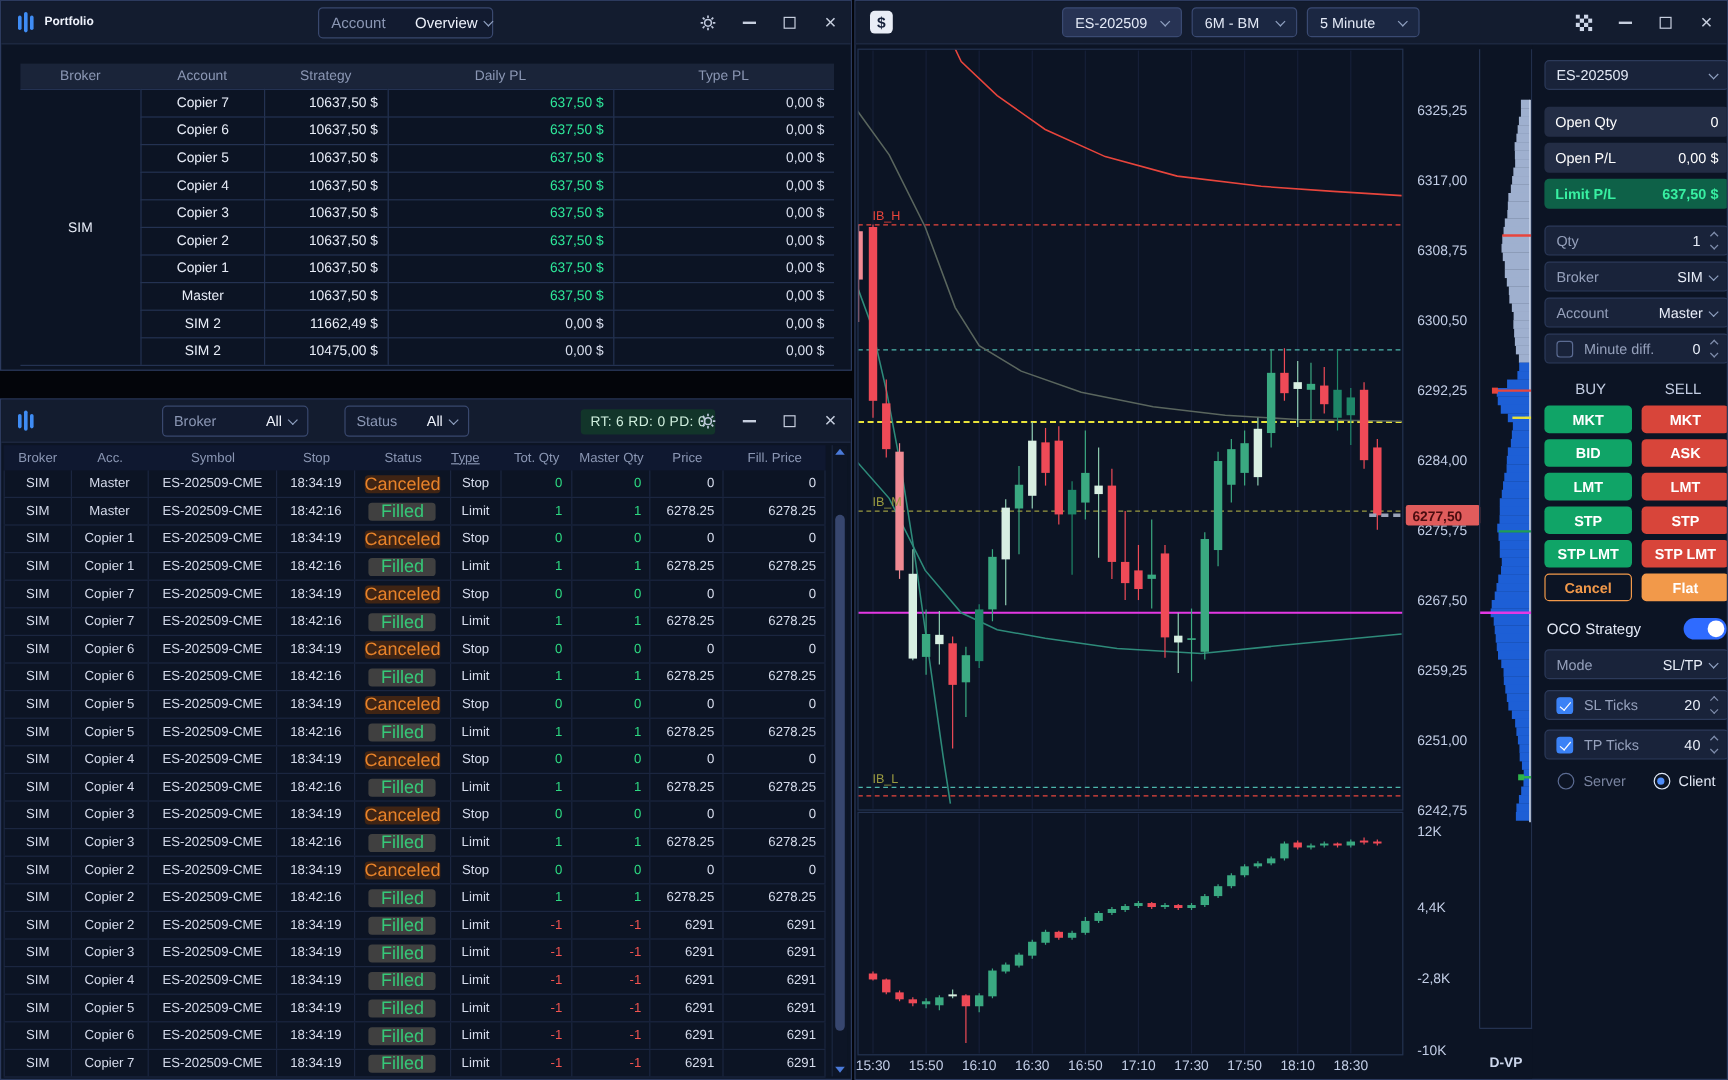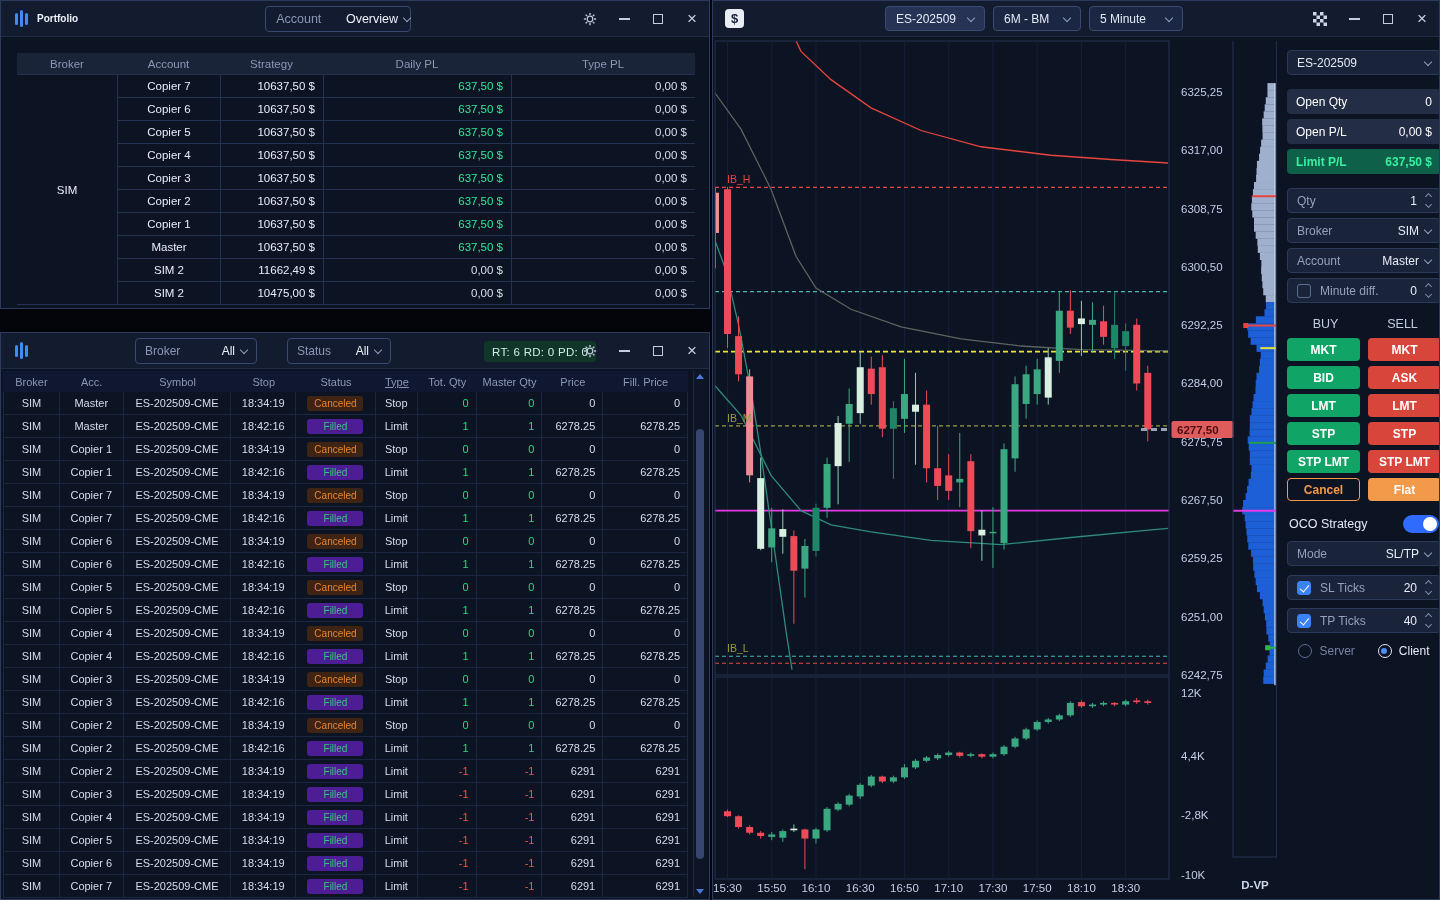--- a/index.html
+++ b/index.html
@@ -35,23 +35,23 @@
   .pc.grp{grid-row:1/span 10;border-left:none;justify-content:center}
   .pc.green{color:#2ee89a}
   .pc.dim{color:#d9dfee}
   
   .otable{position:absolute;left:2px;top:38px;right:21px;font-size:11px}
   .ohead{display:flex;height:21px;color:#8b97b4;align-items:center;background:#0f1830}
   .orow{display:flex;height:23px;align-items:center;border-bottom:1px solid #1b2640}
   .oc{display:flex;align-items:center;justify-content:center;height:100%;border-right:1px solid #1b2640;color:#d6dcec;overflow:hidden}
   .oc.right{justify-content:flex-end;padding-right:7px}
   .oc:first-child{border-left:1px solid #1b2640}
-  .pill{min-width:56px;height:15px;border-radius:3px;font-size:10px;display:flex;align-items:center;justify-content:center}
+  .pill{min-width:56px;height:15px;border-radius:3px;font-size:15px;display:flex;align-items:center;justify-content:center}
   .pill.cancel{background:#3f2414;color:#e8832a}
-  .pill.fill{background:#4c1d95;color:#36c878}
+  .pill.fill{background:#404040;color:#36c878}
   .pos{color:#2dd881}.neg{color:#ef5350}
   
   .sbar{position:absolute;right:3px;top:38px;bottom:2px;width:13px;background:#0d1526;border-left:1px solid #1b2640}
   .sthumb{position:absolute;left:2px;width:8px;border-radius:4px;background:#37466e}
   .tri{width:0;height:0;border-left:4px solid transparent;border-right:4px solid transparent;position:absolute;left:2px}
   .tri.up{border-bottom:5px solid #4a7ad9;top:3px}
   .tri.dn{border-top:5px solid #4a7ad9;bottom:3px}
   
   .tsel{height:25px;border:1px solid #3a4a72;border-radius:4px;background:#1b2742;display:flex;align-items:center;font-size:12px;color:#e3e9f6;padding:0 10px}
   .dollar{width:19px;height:19px;background:#e9edf6;border-radius:4px;color:#15203a;font-weight:bold;font-size:13px;display:flex;align-items:center;justify-content:center;margin-left:12px}
@@ -231,21 +231,21 @@
       <span class="wc" style="font-size:17px">×</span>
     </div>
   </div>
   <div class="otable">
     <div class="ohead" id="od-head">
         <div style="width: 57px; text-align: center;">Broker</div>
         <div style="width: 64px; text-align: center;">Acc.</div>
         <div style="width: 108px; text-align: center;">Symbol</div>
         <div style="width: 65px; text-align: center;">Stop</div>
         <div style="width: 80px; text-align: center;">Status</div>
-        <div style="width: 42px; text-align: center; text-decoration: underline;">Type</div>
+        <div style="width: 42px; text-align: left; text-decoration: underline;">Type</div>
         <div style="width: 59px; text-align: center;">Tot. Qty</div>
         <div style="width: 66px; text-align: center;">Master Qty</div>
         <div style="width: 61px; text-align: center;">Price</div>
         <div style="width: 85px; text-align: center;">Fill. Price</div>
       </div>
     <div id="od-body">
         <div class="orow">
           <div class="oc" style="width: 57px;">SIM</div>
           <div class="oc" style="width: 64px;">Master</div>
           <div class="oc" style="width: 108px;">ES-202509-CME</div>

